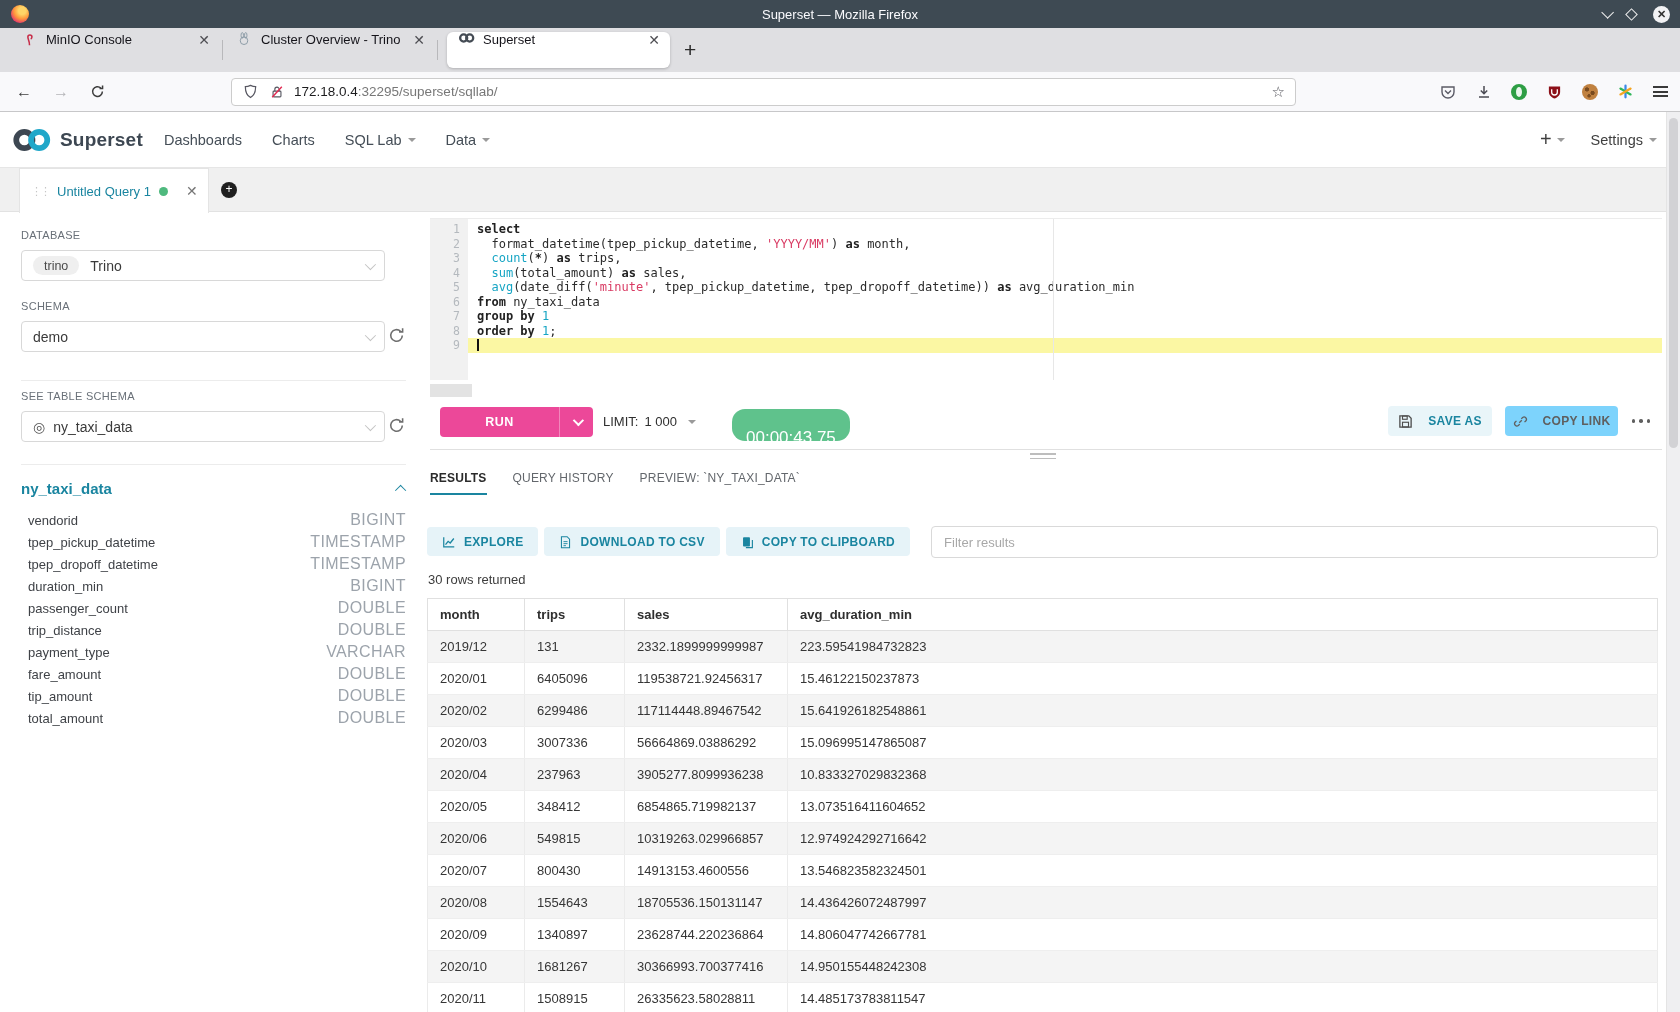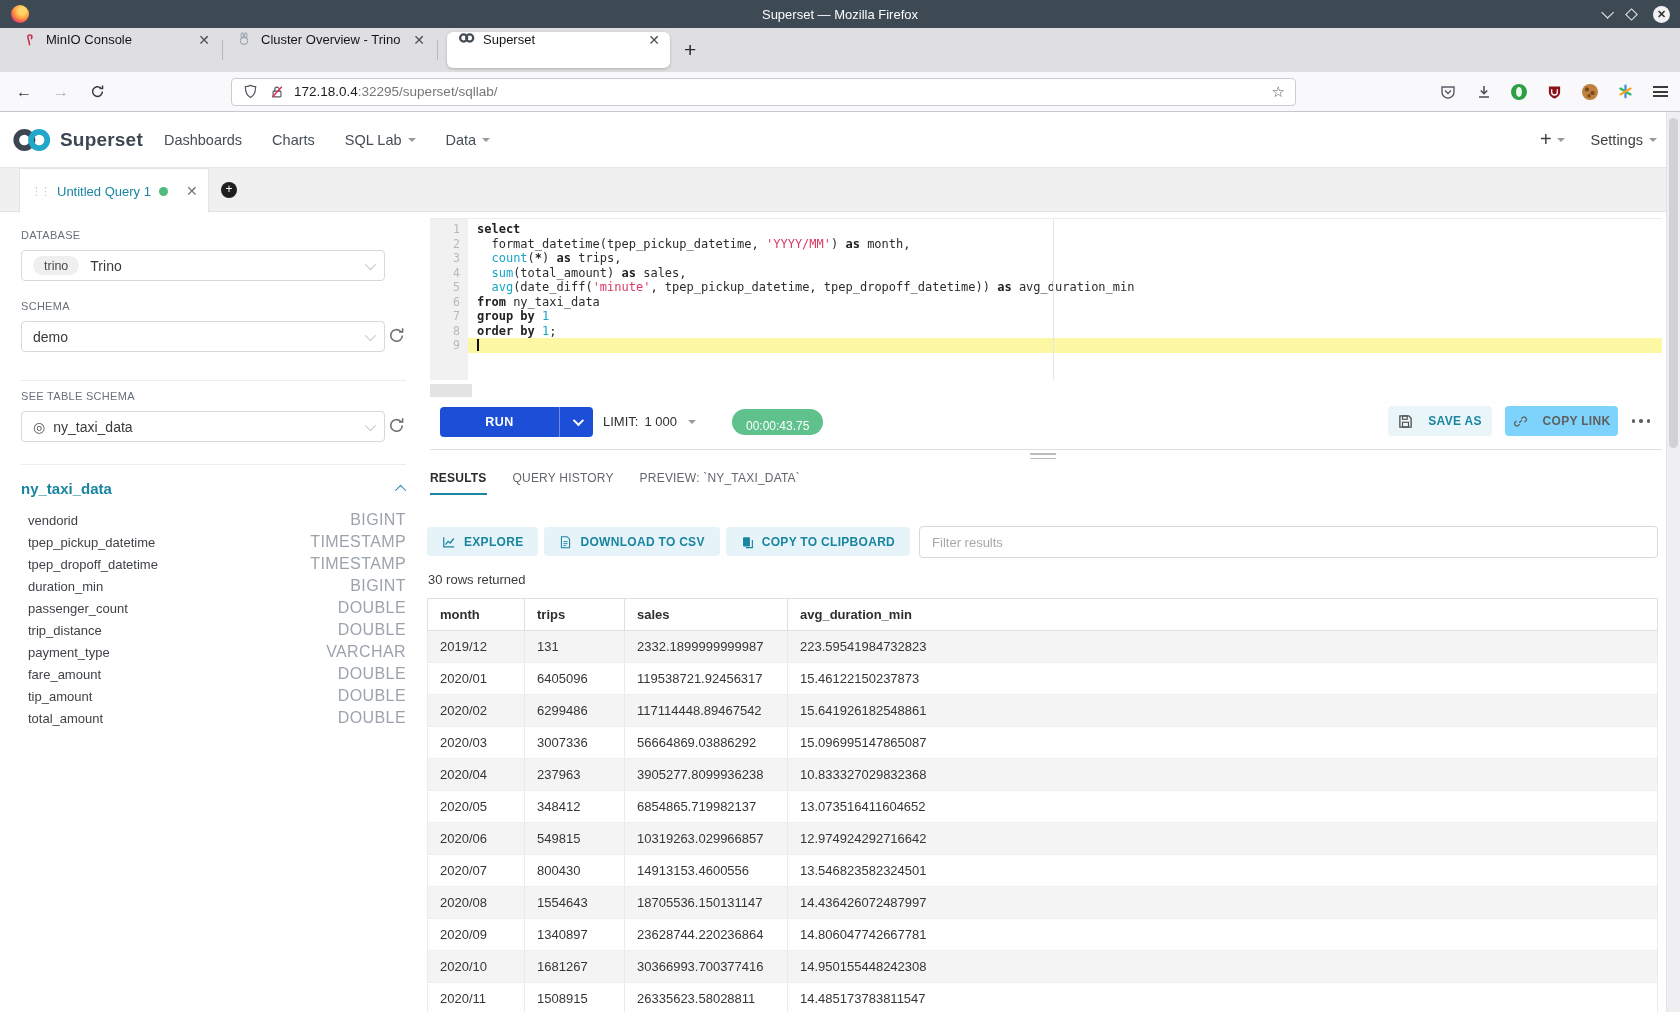--- a/index.html
+++ b/index.html
@@ -93,44 +93,44 @@
   .tok-kw{font-weight:bold;color:#222}
   .tok-fn{color:#16a5c4}
   .tok-str{color:#d93a63}
   .tok-num{color:#16a5c4}
   .cursor{display:inline-block;width:1.5px;height:12px;background:#111;vertical-align:-2px}
   .ruler{position:absolute;left:623px;top:0;height:161px;width:1px;background:#e7e7e7}
   .hthumb{position:absolute;left:0;top:165px;width:42px;height:13px;background:#e3e3e3}
 
   
   .run-row{position:absolute;left:430px;top:399px;width:1232px;height:51px;border-bottom:1px solid #e0e0e0;background:#fff}
-  .run-btn{position:absolute;left:10px;top:8px;width:153px;height:30px;background:#1d4ed8;border-radius:4px;display:flex;color:#fff}
+  .run-btn{position:absolute;left:10px;top:8px;width:153px;height:30px;background:#ec4899;border-radius:4px;display:flex;color:#fff}
   .run-main{flex:1;display:flex;align-items:center;justify-content:center;font-size:12.5px;font-weight:bold;letter-spacing:.5px;border-right:1px solid rgba(255,255,255,.35)}
   .run-caret{width:33px;display:flex;align-items:center;justify-content:center}
   .wchev{width:8px;height:8px;border-right:2px solid #fff;border-bottom:2px solid #fff;transform:rotate(45deg) translateY(-2px)}
   .limit{position:absolute;left:173px;top:8px;height:30px;line-height:30px;font-size:13px;color:#2f2f2f}
   .limit b{font-weight:normal;margin-left:6px}
   .limit-caret{position:absolute;left:258px;top:21px}
-  .timer{position:absolute;left:302px;top:10px;height:26px;line-height:26px;padding:4px 14px;border-radius:13px;background:#5fc28c;color:#fff;font-size:12px}
+  .timer{position:absolute;left:302px;top:10px;height:26px;line-height:26px;padding:16px 14px;border-radius:13px;background:#5fc28c;color:#fff;font-size:17px}
   .tbtn{position:absolute;top:7px;height:30px;border-radius:4px;display:flex;align-items:center;justify-content:center;gap:15px;font-size:12px;font-weight:bold;letter-spacing:.3px}
   .saveas{right:170px;width:104px;background:#e9f5f9;color:#1a85a0}
   .copylink{right:44px;width:113px;background:#7dd3fc;color:#5f5f5f}
   .moredots{position:absolute;right:6px;top:14px;width:30px;height:16px;display:flex;align-items:center;justify-content:center;gap:4px}
   .moredots i{width:3.5px;height:3.5px;border-radius:50%;background:#5f5f5f}
 
   
   .south{position:absolute;left:427px;top:450px;width:1231px;height:562px;background:#fff}
   .drag-handle{position:absolute;left:603px;top:3px;width:26px}
   .drag-handle i{display:block;height:1.5px;background:#bdbdbd;margin-bottom:3px}
   .rtabs{position:absolute;top:21px;left:3px;display:flex;gap:26px;font-size:12px;color:#63676c;letter-spacing:.2px}
   .rtab{padding-bottom:8px}
   .rtab.active{color:#2b2b2b;font-weight:bold;border-bottom:2px solid #1a85a0}
   .actions{position:absolute;top:76px;left:0;right:0;display:flex;align-items:flex-start}
   .abtn{height:29px;margin-right:6px;margin-top:1px;padding:0 15px;background:#e6f3f8;border-radius:4px;color:#1a85a0;font-weight:bold;font-size:12px;letter-spacing:.3px;display:flex;align-items:center;gap:8px}
-  .filter{flex:1;height:32px;border:1px solid #d9d9d9;border-radius:4px;padding:0 12px;font-size:13px;color:#333;margin-left:3px;font-family:"Liberation Sans",sans-serif}
+  .filter{flex:1;height:32px;border:1px solid #d9d9d9;border-radius:4px;padding:0 12px;font-size:13px;color:#333;margin-left:15px;font-family:"Liberation Sans",sans-serif}
   .filter::placeholder{color:#a8a8a8}
   .rowsret{position:absolute;top:122px;left:1px;font-size:13px;color:#3c3c3c}
   .rtable-wrap{position:absolute;top:148px;left:0;right:0}
   table.rt{width:100%;border-collapse:collapse;table-layout:fixed}
   .rt th{height:32px;font-size:13px;font-weight:bold;color:#2f2f2f;text-align:left;padding:0 12px;border:1px solid #e0e0e0;background:#fff}
   .rt td{height:32px;font-size:13px;color:#363636;padding:0 12px;border-right:1px solid #ebebeb;border-bottom:1px solid #eee;border-left:1px solid #ebebeb;white-space:nowrap;overflow:hidden}
   .rt tbody tr:nth-child(odd){background:#f4f4f4}
 
   
   .pagescroll{position:absolute;right:0;top:112px;width:14px;bottom:0;background:#efeff1;border-left:1px solid #e4e4e4;z-index:10}

